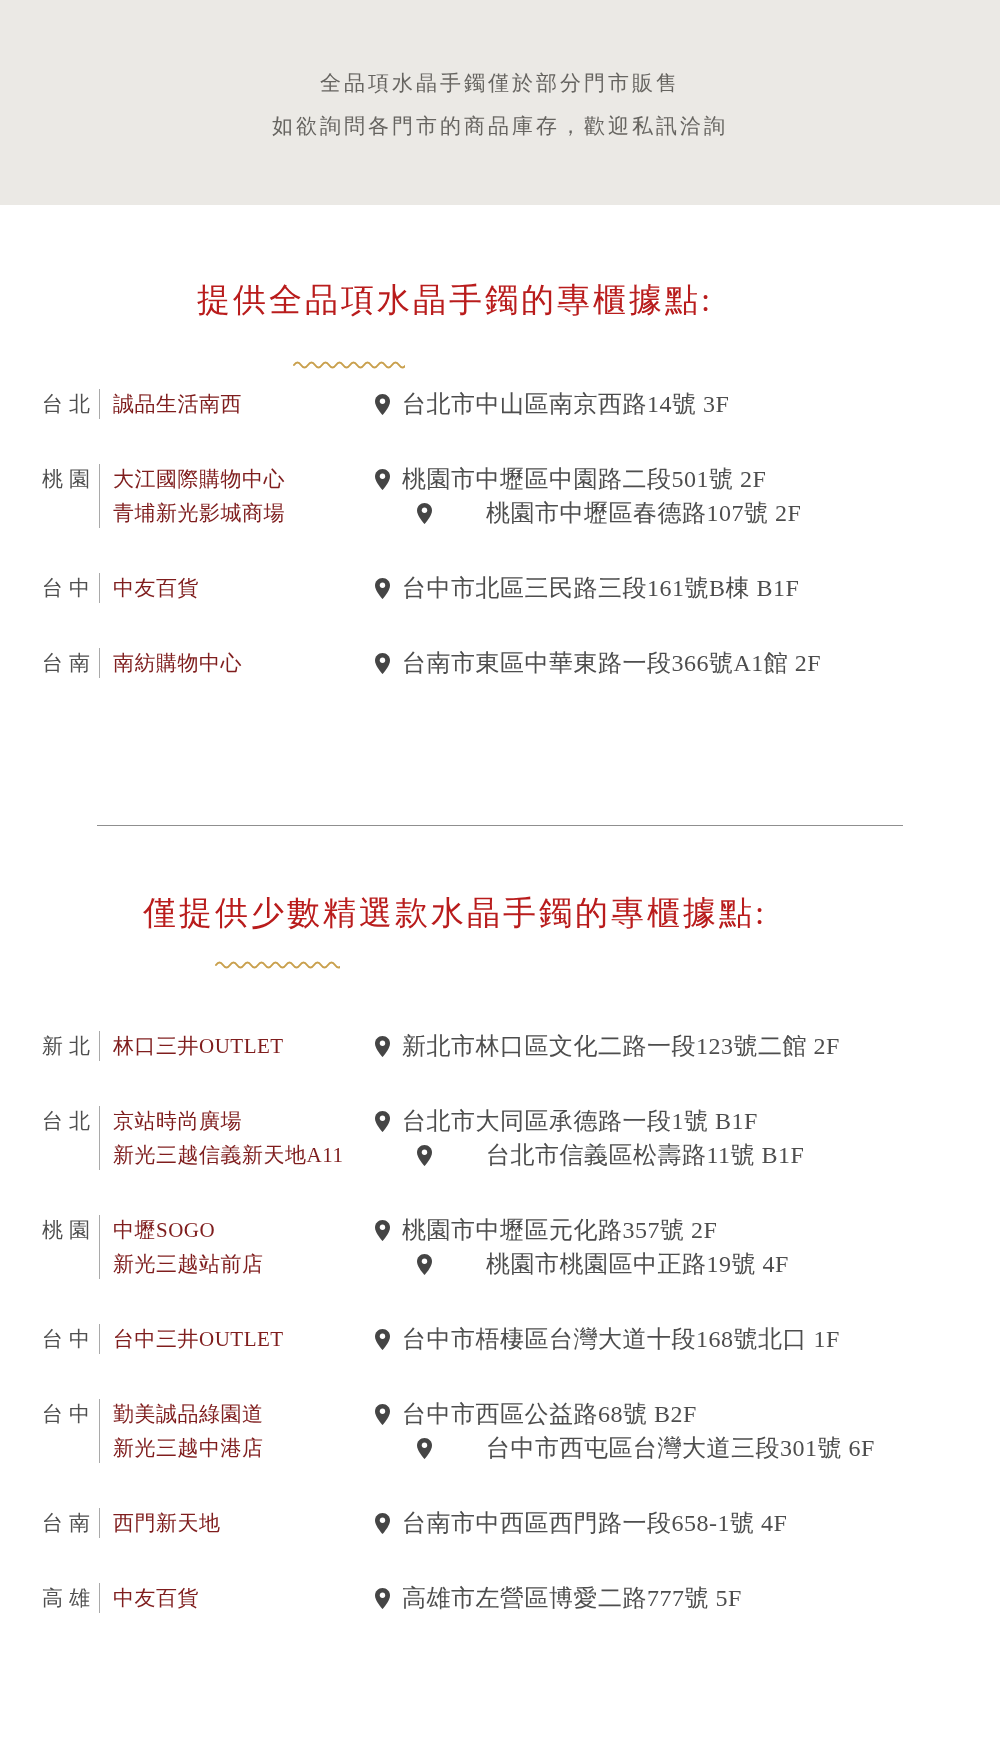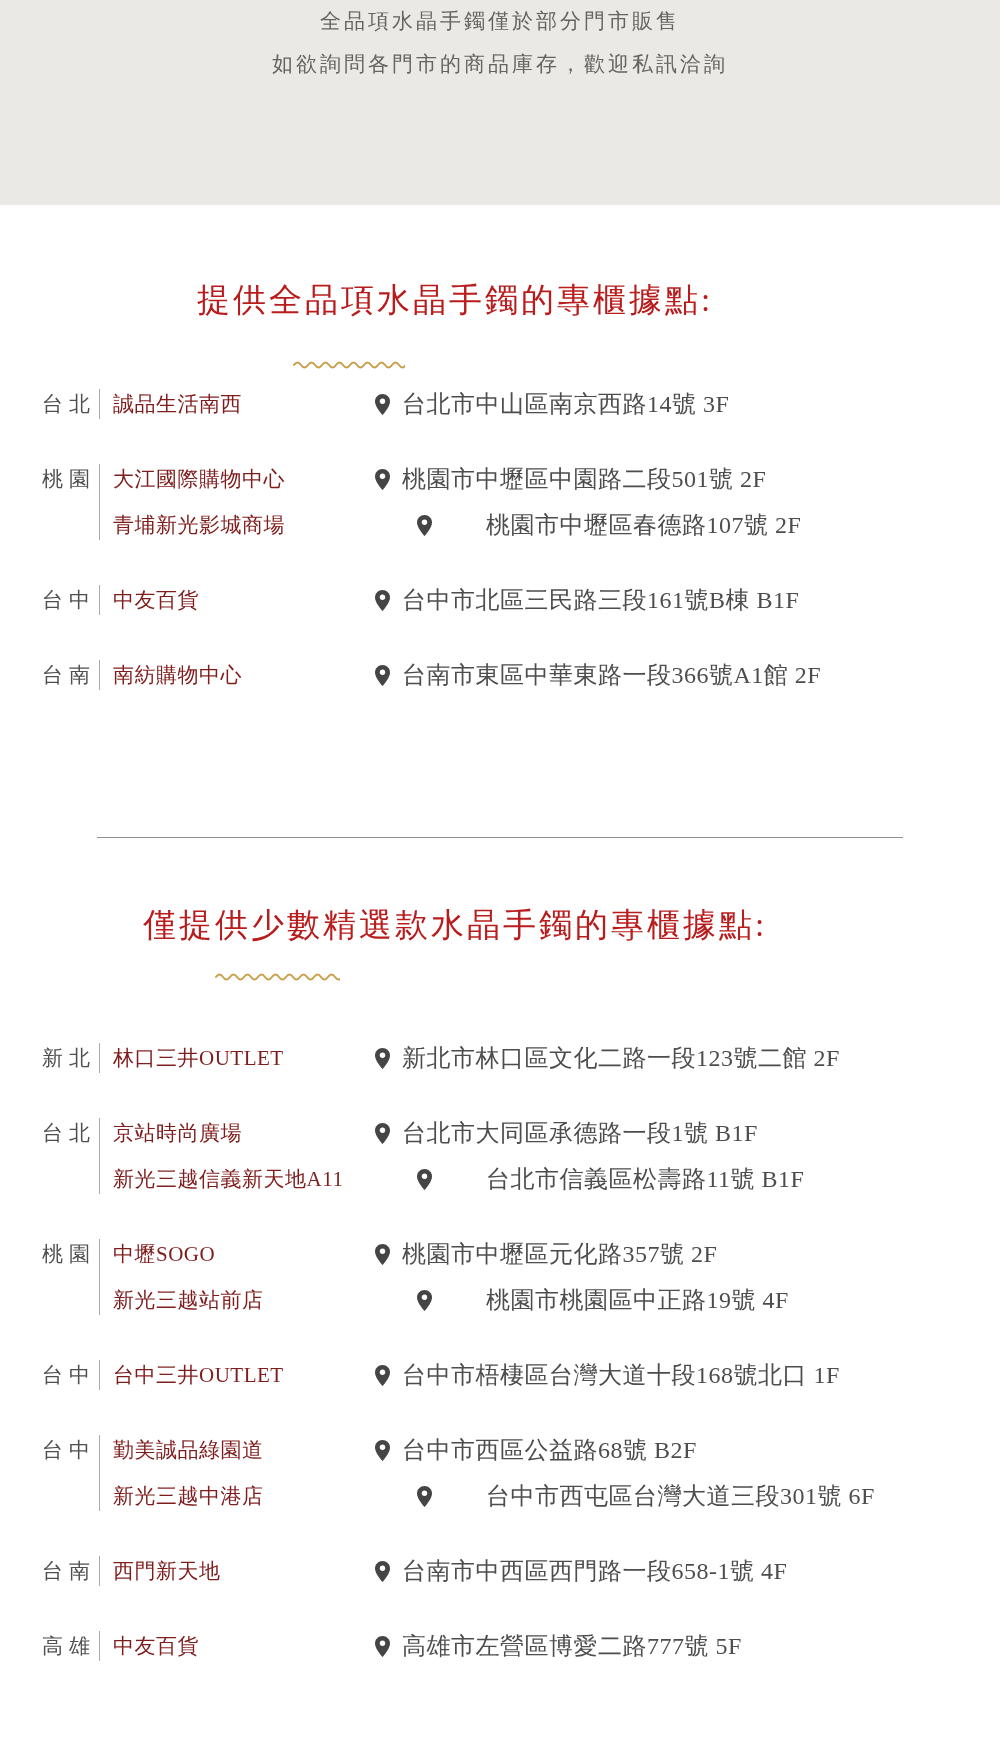--- a/index.html
+++ b/index.html
@@ -10,20 +10,21 @@
     font-family:"Liberation Serif","DejaVu Serif",serif;
     color:#4d4d4d;
     position:relative;
   }
   
   .band{
     width:100%;
     height:205px;
     background:#ebe9e5;
     box-sizing:border-box;
+    padding-top:62px;
     text-align:center;
   }
   .band p{
     margin:0;
     font-size:21px;
     line-height:43px;
     letter-spacing:3px;
     color:#666460;
   }
   
@@ -63,21 +64,21 @@
   }
   .stores{
     border-left:1px solid #a9a9a9;
     padding-left:13px;
     flex:1;
   }
   .store-row{
     display:flex;
     align-items:center;
   }
-  .store-row + .store-row{margin-top:16px;gap:42px;}
+  .store-row + .store-row{margin-top:4px;gap:42px;}
   .store-name{
     width:262px;
     flex:0 0 262px;
     font-size:21px;
     line-height:30px;
     letter-spacing:0.5px;
     color:#7f1d1d;
   }
   .pin{
     flex:0 0 15px;

